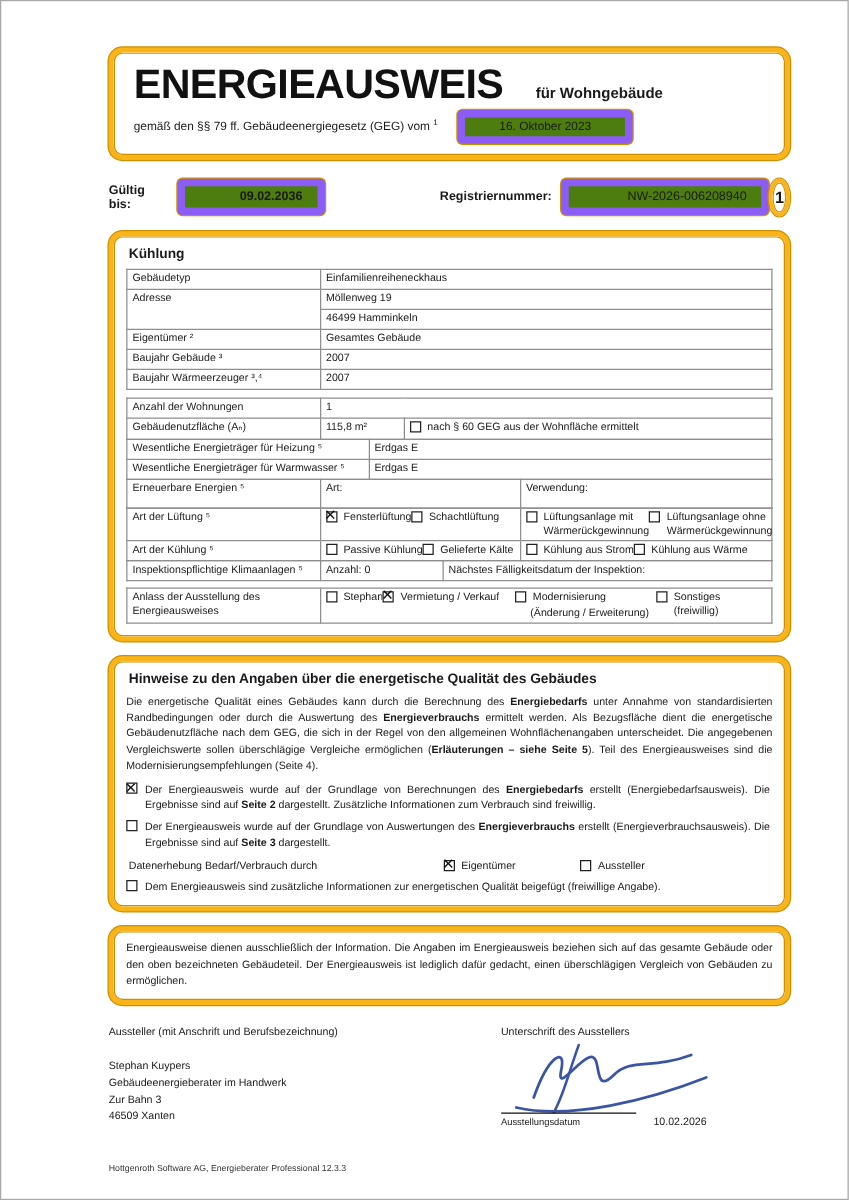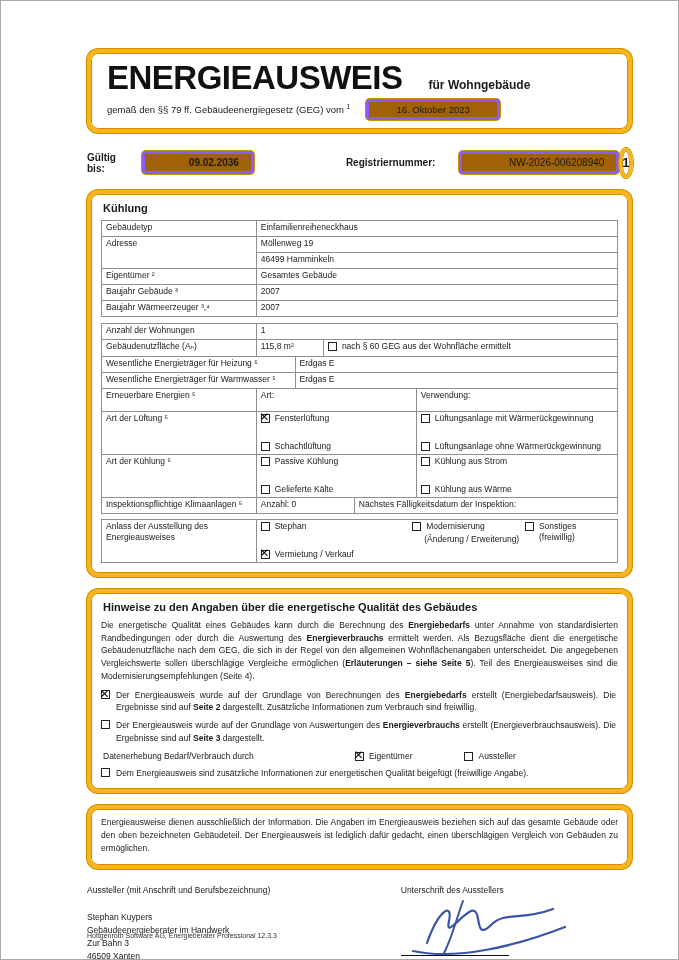--- a/index.html
+++ b/index.html
@@ -1,22 +1,22 @@
 <!DOCTYPE html>
 <html lang="de"><head>
 <meta charset="utf-8">
 <style>
   html,body{margin:0;padding:0}
   body{background:#d8d8d8;font-family:"Liberation Sans","DejaVu Sans",sans-serif;color:#1a1a1a}
   .page{width:679px;height:960px;background:#fff;position:relative;margin:0 auto;
         border:1px solid #a9a9a9;box-shadow:2px 3px 4px rgba(0,0,0,.3);
-        padding:48px 46px 0 86px;box-sizing:border-box;overflow:hidden}
+        padding:37px 46px 0 86px;box-sizing:border-box;overflow:hidden}
   .gold{border:4px solid #f8b418;border-radius:11px;
         box-shadow:0 0 0 1px #cf9000, inset 0 0 0 1px #cf9000;background:#fff}
-  .goldline{border:3px solid #8b5cf6;border-radius:4px;box-shadow:0 0 0 1px #cf9000;background:#a16207}
+  .goldline{border:6px solid #8b5cf6;border-radius:4px;box-shadow:0 0 0 1px #cf9000;background:#4d7c0f}
 
   
   .hdr{padding:8px 16px 9px 16px}
   .title-row{display:flex;align-items:flex-end}
   .big-title{font-size:33px;font-weight:bold;letter-spacing:-.5px;line-height:1.05;color:#111}
   .subtitle{font-size:12px;font-weight:bold;margin-left:26px;padding-bottom:4px}
   .law-row{display:flex;align-items:center;margin-top:3px;font-size:9.5px}
   .law-date{margin-left:16px;padding:2px 14px;font-size:9.5px;min-width:100px;text-align:center}
   sup{font-size:6.5px;vertical-align:super}
 
@@ -39,21 +39,21 @@
   .c30{width:30%}.c13{width:13%}.c375{width:37.5%}.c31{width:31%}.c19{width:19%}
   .mtneg{margin-top:-1px}
   .gap6{margin-top:6px}
   .gap5{margin-top:5px}
   td.tall20{height:19px}
 
   
   .cb{display:inline-flex;align-items:flex-start;gap:5px}
   .cb .box{width:7px;height:7px;border:1px solid #222;position:relative;flex:none;margin-top:1px;background:#fff}
   .cb.checked .box::after{content:"✕";position:absolute;left:-2.5px;top:-5px;font-size:12px;font-weight:bold;color:#111}
-  .cbcol{display:flex;flex-direction:column;gap:17px}
+  .cbcol{display:flex;flex-direction:row;gap:0}
   .anlass-grid{display:flex}
   .anlass-grid .a1{flex:0 0 43%}
   .anlass-grid .a2{flex:0 0 32%}
   .anlass-grid .a3{flex:1}
   .subopt{margin-left:12px;font-size:8.5px}
 
   
   .note-p{font-size:8.5px;line-height:1.5;text-align:justify;margin:0 0}
   .cbpara{display:flex;gap:6px;margin:6px 2px 0 0;font-size:8.5px;line-height:1.45}
   .cbpara .txt{flex:1;text-align:justify}
@@ -86,21 +86,21 @@
     <div class="law-row">
       <span><span>gemäß den §§ 79 ff. Gebäudeenergiegesetz (GEG) vom</span>&nbsp;<sup>1</sup></span>
       <span class="goldline law-date">16. Oktober 2023</span>
     </div>
   </div>
 
   <div class="valid-row">
     <span class="lab">Gültig bis:</span>
     <span class="goldline vbox b" style="margin-left:26px;min-width:82px">09.02.2036</span>
     <span class="lab" style="margin-left:92px">Registriernummer:</span>
-    <span class="goldline vbox" style="margin-left:24px;min-width:130px">NW-2026-006208940</span>
+    <span class="goldline vbox" style="margin-left:8px;min-width:130px">NW-2026-006208940</span>
     <span class="pagenum">1</span>
   </div>
 
   <div class="gold sect">
     <div class="sect-title">Kühlung</div>
 
     <table class="tbl">
       <colgroup>
           <col class="c30">
           <col>

